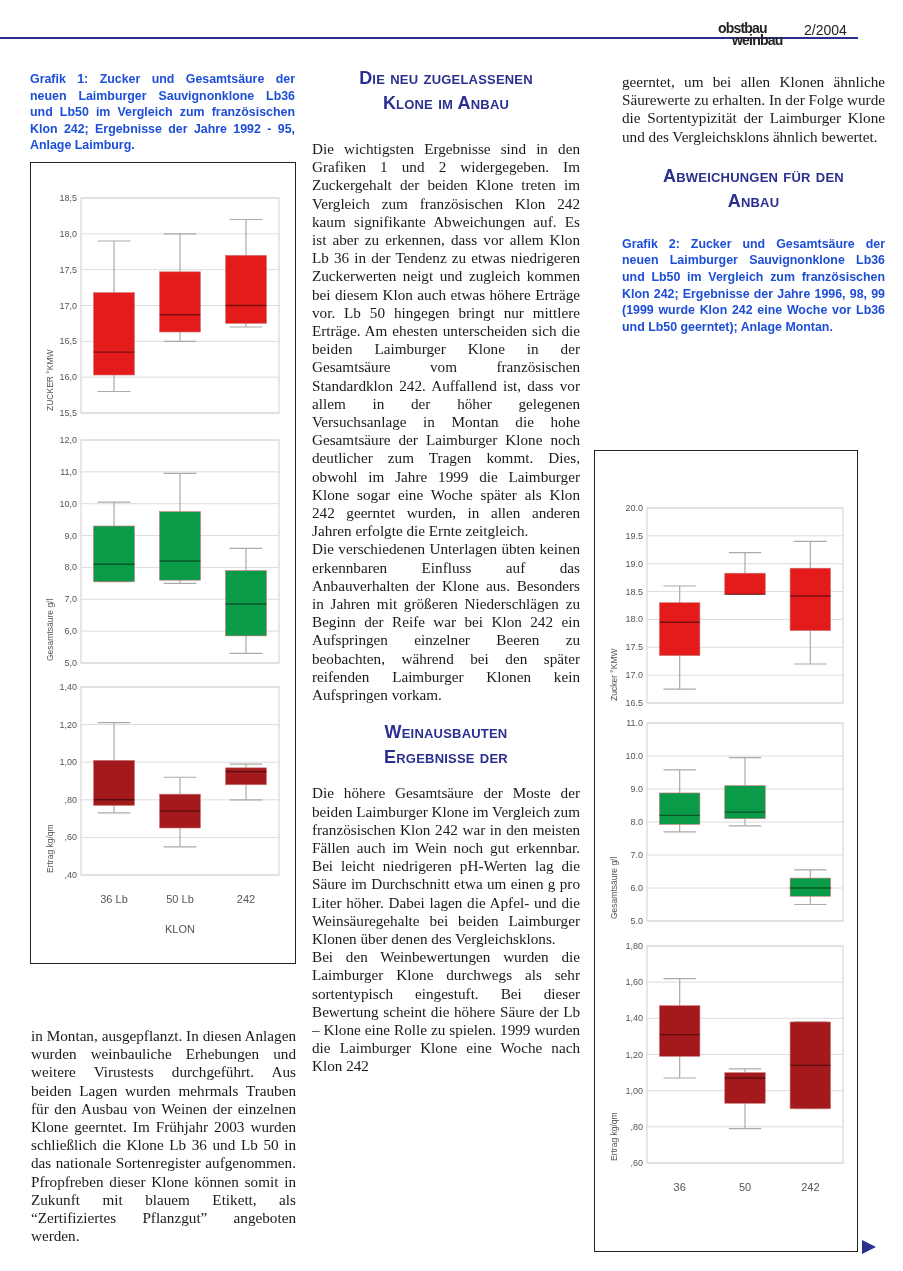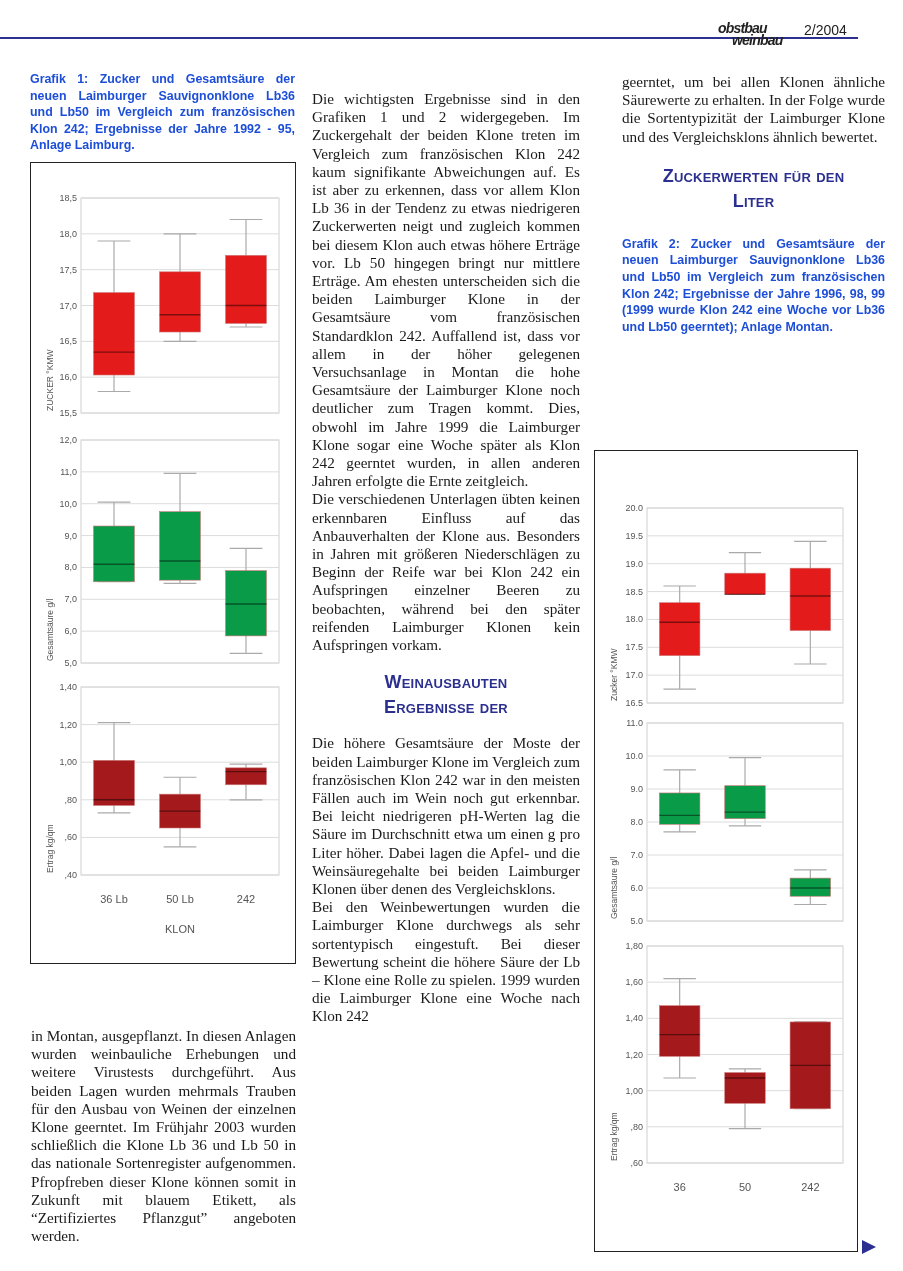--- a/index.html
+++ b/index.html
@@ -1,18 +1,18 @@
 <!DOCTYPE html>
 <html><head>
 <meta charset="utf-8">
 <style>
   html, body { margin:0; padding:0; background:#fff; }
   body { width:903px; height:1271px; position:relative; overflow:hidden; font-family:"Liberation Serif", serif; color:#1a1a1a; }
   .hdr-line { position:absolute; left:0; top:37px; width:858px; height:2px; background:#2b2f8f; }
-  .hdr-brand { position:absolute; left:718px; top:22px; font-family:"Liberation Sans", sans-serif; font-weight:bold; font-size:14px; line-height:12px; letter-spacing:-0.8px; color:#222;font-style:italic; }
+  .hdr-brand { position:absolute; left:718px; top:22px; font-family:"Liberation Sans", sans-serif; font-weight:bold; font-size:14px; line-height:12px; letter-spacing:-0.8px; color:#222; }
   .hdr-brand .l2 { display:block; padding-left:14px; }
   .hdr-issue { position:absolute; left:804px; top:22px; font-family:"Liberation Sans", sans-serif; font-size:14px; color:#222;text-align:center; }
 
   .col { position:absolute; }
   .caption { font-family:"Liberation Sans", sans-serif; font-weight:bold; font-size:12.4px; line-height:16.6px; text-align:justify; color:#1d4ed8; }
   .body-text { font-size:15.2px; line-height:18.2px; text-align:justify; }
   .body-text p { margin:0; }
   .heading { font-family:"Liberation Sans", sans-serif; font-weight:bold; color:#2b2f8f; text-align:center; font-size:18px; line-height:25px; font-variant:small-caps; letter-spacing:0.2px; }
 
   .chart-frame { position:absolute; border:1.5px solid #222; background:#fff; }
@@ -153,41 +153,45 @@
         <text x="215" y="740" font-size="11" text-anchor="middle">242</text>
         <text x="149" y="770" font-size="11" text-anchor="middle">KLON</text>
       </g>
     </svg>
 </div>
 <div class="col body-text" style="left:31px; top:991px; width:265px;margin-top:36px;">
   <p>in Montan, ausgepflanzt. In diesen Anlagen wurden weinbauliche Erhebungen und weitere Virustests durchgeführt. Aus beiden Lagen wurden mehrmals Trauben für den Ausbau von Weinen der einzelnen Klone geerntet. Im Frühjahr 2003 wurden schließlich die Klone Lb 36 und Lb 50 in das nationale Sortenregister aufgenommen. Pfropfreben dieser Klone können somit in Zukunft mit blauem Etikett, als “Zertifiziertes Pflanzgut” angeboten werden.</p>
 </div>
 
 <div class="col" style="left:312px; top:66px; width:268px;">
+  <div class="heading">
+    <div>Die neu zugelassenen</div>
+    <div>Klone im Anbau</div>
+  </div>
   <div class="body-text" style="margin-top:24px;">
     <p>Die wichtigsten Ergebnisse sind in den Grafiken 1 und 2 widergegeben. Im Zuckergehalt der beiden Klone treten im Vergleich zum französischen Klon 242 kaum signifikante Abweichungen auf. Es ist aber zu erkennen, dass vor allem Klon Lb 36 in der Tendenz zu etwas niedrigeren Zuckerwerten neigt und zugleich kommen bei diesem Klon auch etwas höhere Erträge vor. Lb 50 hingegen bringt nur mittlere Erträge. Am ehesten unterscheiden sich die beiden Laimburger Klone in der Gesamtsäure vom französischen Standardklon 242. Auffallend ist, dass vor allem in der höher gelegenen Versuchsanlage in Montan die hohe Gesamtsäure der Laimburger Klone noch deutlicher zum Tragen kommt. Dies, obwohl im Jahre 1999 die Laimburger Klone sogar eine Woche später als Klon 242 geerntet wurden, in allen anderen Jahren erfolgte die Ernte zeitgleich.</p>
     <p>Die verschiedenen Unterlagen übten keinen erkennbaren Einfluss auf das Anbauverhalten der Klone aus. Besonders in Jahren mit größeren Niederschlägen zu Beginn der Reife war bei Klon 242 ein Aufspringen einzelner Beeren zu beobachten, während bei den später reifenden Laimburger Klonen kein Aufspringen vorkam.</p>
   </div>
   <div class="heading" style="margin-top:16px;">
     <div>Weinausbauten</div>
     <div>Ergebnisse der</div>
   </div>
   <div class="body-text" style="margin-top:14px;">
     <p>Die höhere Gesamtsäure der Moste der beiden Laimburger Klone im Vergleich zum französischen Klon 242 war in den meisten Fällen auch im Wein noch gut erkennbar. Bei leicht niedrigeren pH-Werten lag die Säure im Durchschnitt etwa um einen g pro Liter höher. Dabei lagen die Apfel- und die Weinsäuregehalte bei beiden Laimburger Klonen über denen des Vergleichsklons.</p>
     <p>Bei den Weinbewertungen wurden die Laimburger Klone durchwegs als sehr sortentypisch eingestuft. Bei dieser Bewertung scheint die höhere Säure der Lb – Klone eine Rolle zu spielen. 1999 wurden die Laimburger Klone eine Woche nach Klon 242</p>
   </div>
 </div>
 
 <div class="col" style="left:622px; top:73px; width:263px;">
   <div class="body-text">
     <p>geerntet, um bei allen Klonen ähnliche Säurewerte zu erhalten. In der Folge wurde die Sortentypizität der Laimburger Klone und des Vergleichsklons ähnlich bewertet.</p>
   </div>
   <div class="heading" style="margin-top:18px;">
-    <div>Zuckerwerten für den</div>
-    <div>Liter</div>
+    <div>Abweichungen für den</div>
+    <div>Anbau</div>
   </div>
   <div class="caption" style="margin-top:22px;">Grafik 2: Zucker und Gesamtsäure der neuen Laimburger Sauvignonklone Lb36 und Lb50 im Vergleich zum französischen Klon 242; Ergebnisse der Jahre 1996, 98, 99 (1999 wurde Klon 242 eine Woche vor Lb36 und Lb50 geerntet); Anlage Montan.</div>
 </div>
 <div class="chart-frame" style="left:594px; top:450px; width:262px; height:800px;">
   <svg id="chart2" width="262" height="800">
       <g>
         <rect x="52" y="57" width="196" height="195" fill="#fff" stroke="#d0d0d0" stroke-width="1"></rect>
         <line x1="52" x2="248" y1="252" y2="252" stroke="#dcdcdc" stroke-width="1"></line>
         <text x="48" y="255" font-size="9" text-anchor="end">16.5</text>
         <line x1="52" x2="248" y1="224.14285714285714" y2="224.14285714285714" stroke="#dcdcdc" stroke-width="1"></line>

